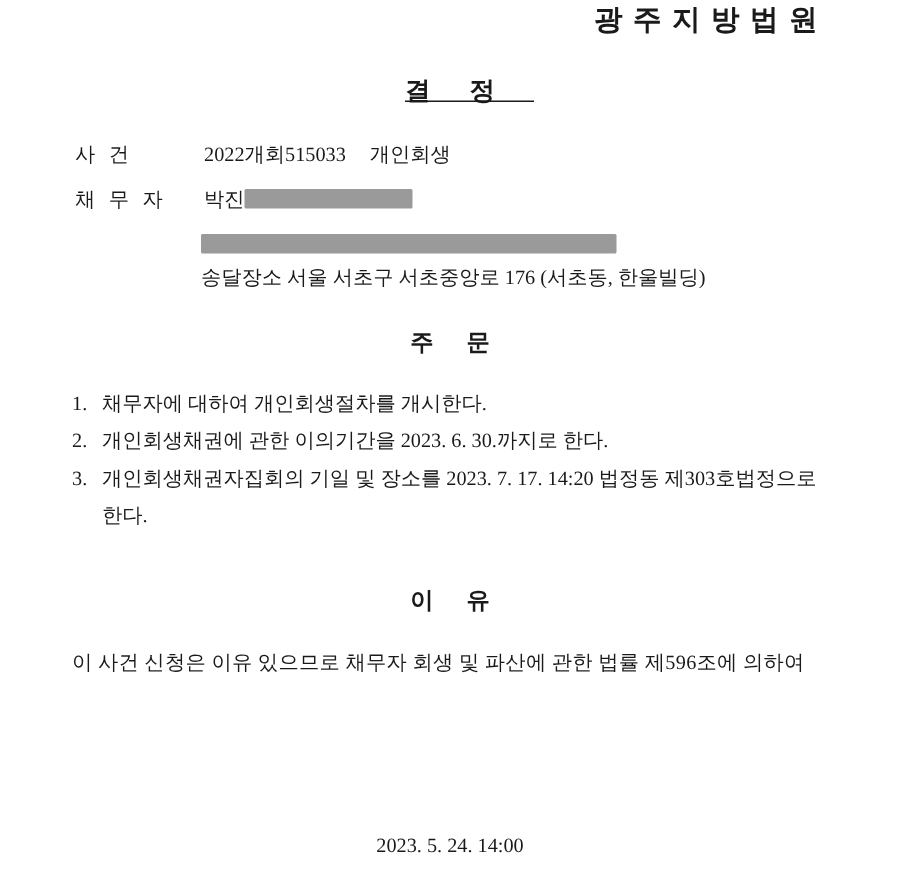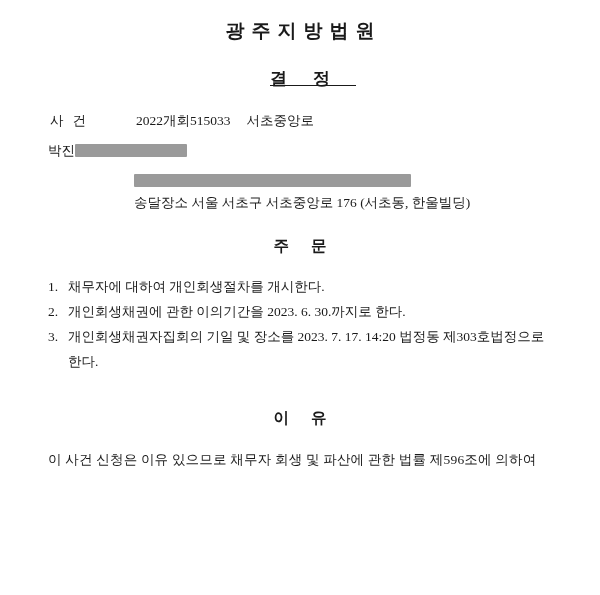--- a/index.html
+++ b/index.html
@@ -18,25 +18,24 @@
   .page {
     width: 600px;
     height: 595px;
     position: relative;
     box-sizing: border-box;
     padding: 0 48px;
   }
 
   
   .court-title {
-    text-align: center;
+    text-align: right;
     font-size: 19px;
     font-weight: bold;
     letter-spacing: 7px;
-    margin-top: 18px;
     padding-left: 7px;
   }
 
   
   .decision-title {
     text-align: center;
     font-size: 17px;
     font-weight: bold;
     letter-spacing: 26px;
     margin-top: 23px;
@@ -159,25 +158,26 @@
 
   <div class="court-title">광주지방법원</div>
 
   <div class="decision-title">결정</div>
 
   <div class="info-block">
 
     <div class="info-row">
       <div class="info-label">사건</div>
       <div class="info-value">
-        <span>2022개회515033</span><span class="gap-wide"></span><span>서초중앙로</span>
+        <span>2022개회515033</span><span class="gap-wide"></span><span>개인회생</span>
       </div>
     </div>
 
     <div class="info-row">
+      <div class="info-label">채무자</div>
       <div class="info-value">
         <span>박진</span><span class="redact redact-name"></span>
       </div>
     </div>
 
     <div class="addr-line">
       <span class="redact redact-addr"></span>
     </div>
 
     <div class="addr-line second">송달장소  서울 서초구 서초중앙로 176 (서초동, 한울빌딩)</div>
@@ -207,14 +207,15 @@
     <div class="order-cont">한다.</div>
 
   </div>
 
   <div class="section-heading reason">이유</div>
 
   <div class="reason-body">
     <div class="l1">이 사건 신청은 이유 있으므로 채무자 회생 및 파산에 관한 법률 제596조에 의하여</div>
   </div>
 
+  <div class="footer-date">2023.  5.  24.  14:00</div>
 
 </div>
 
 </body></html>

